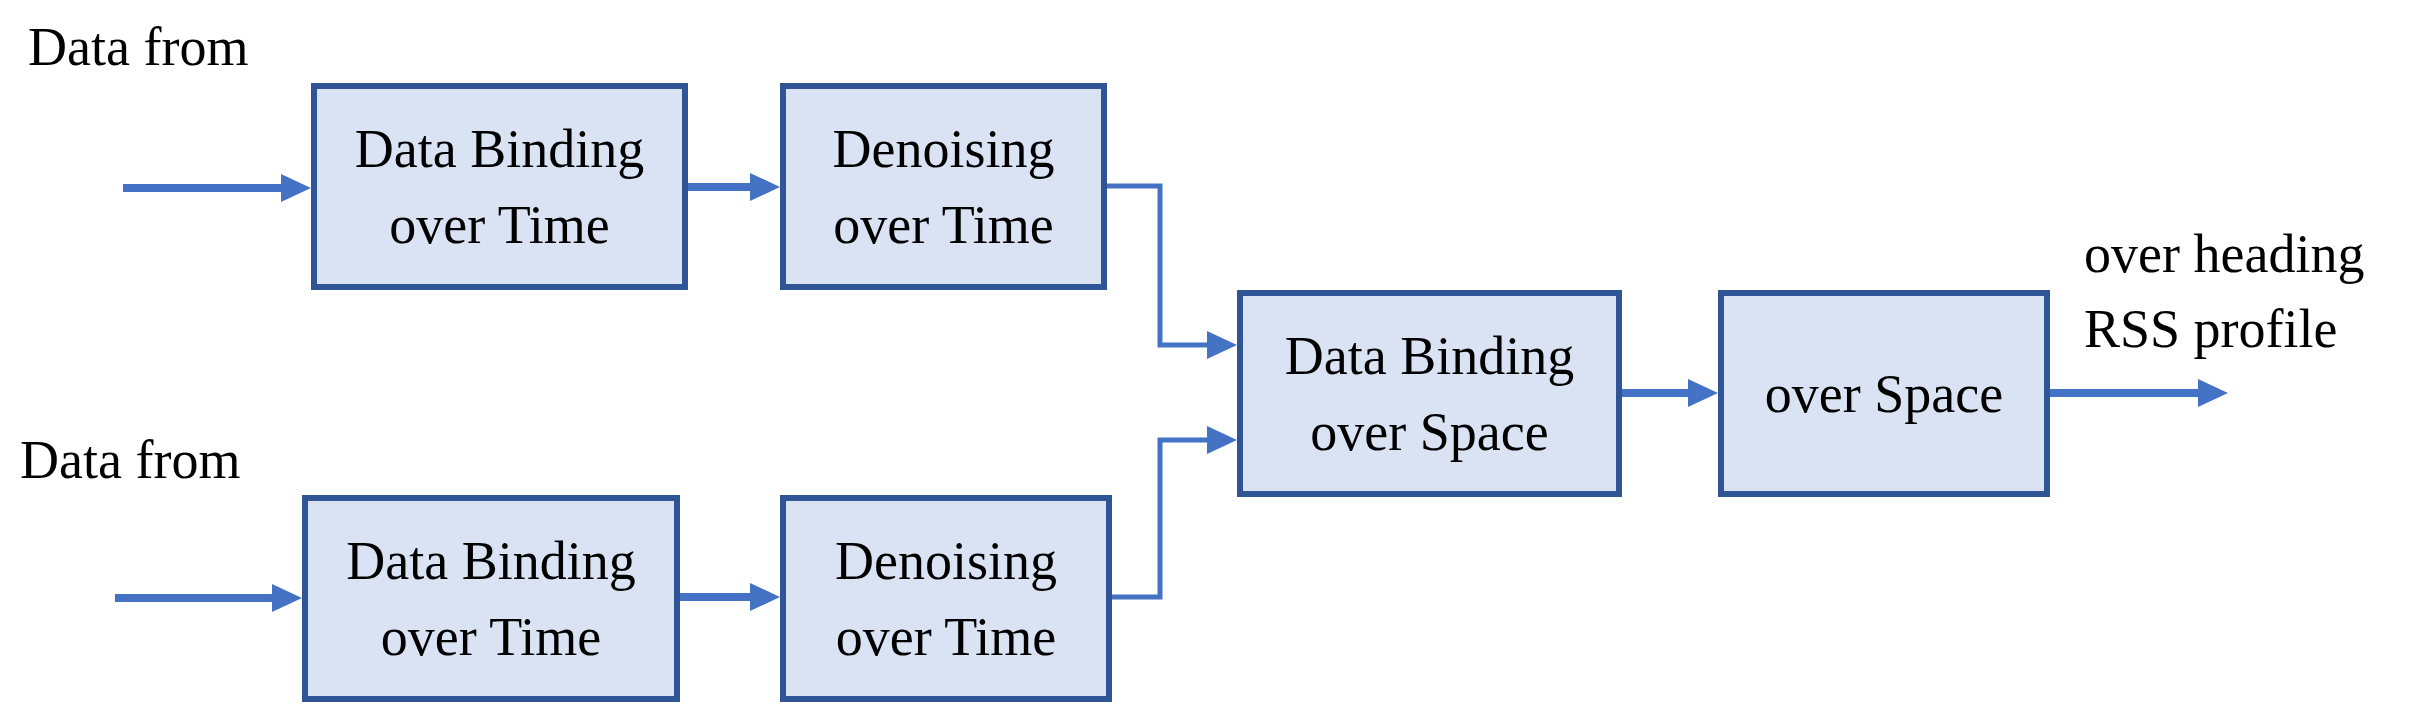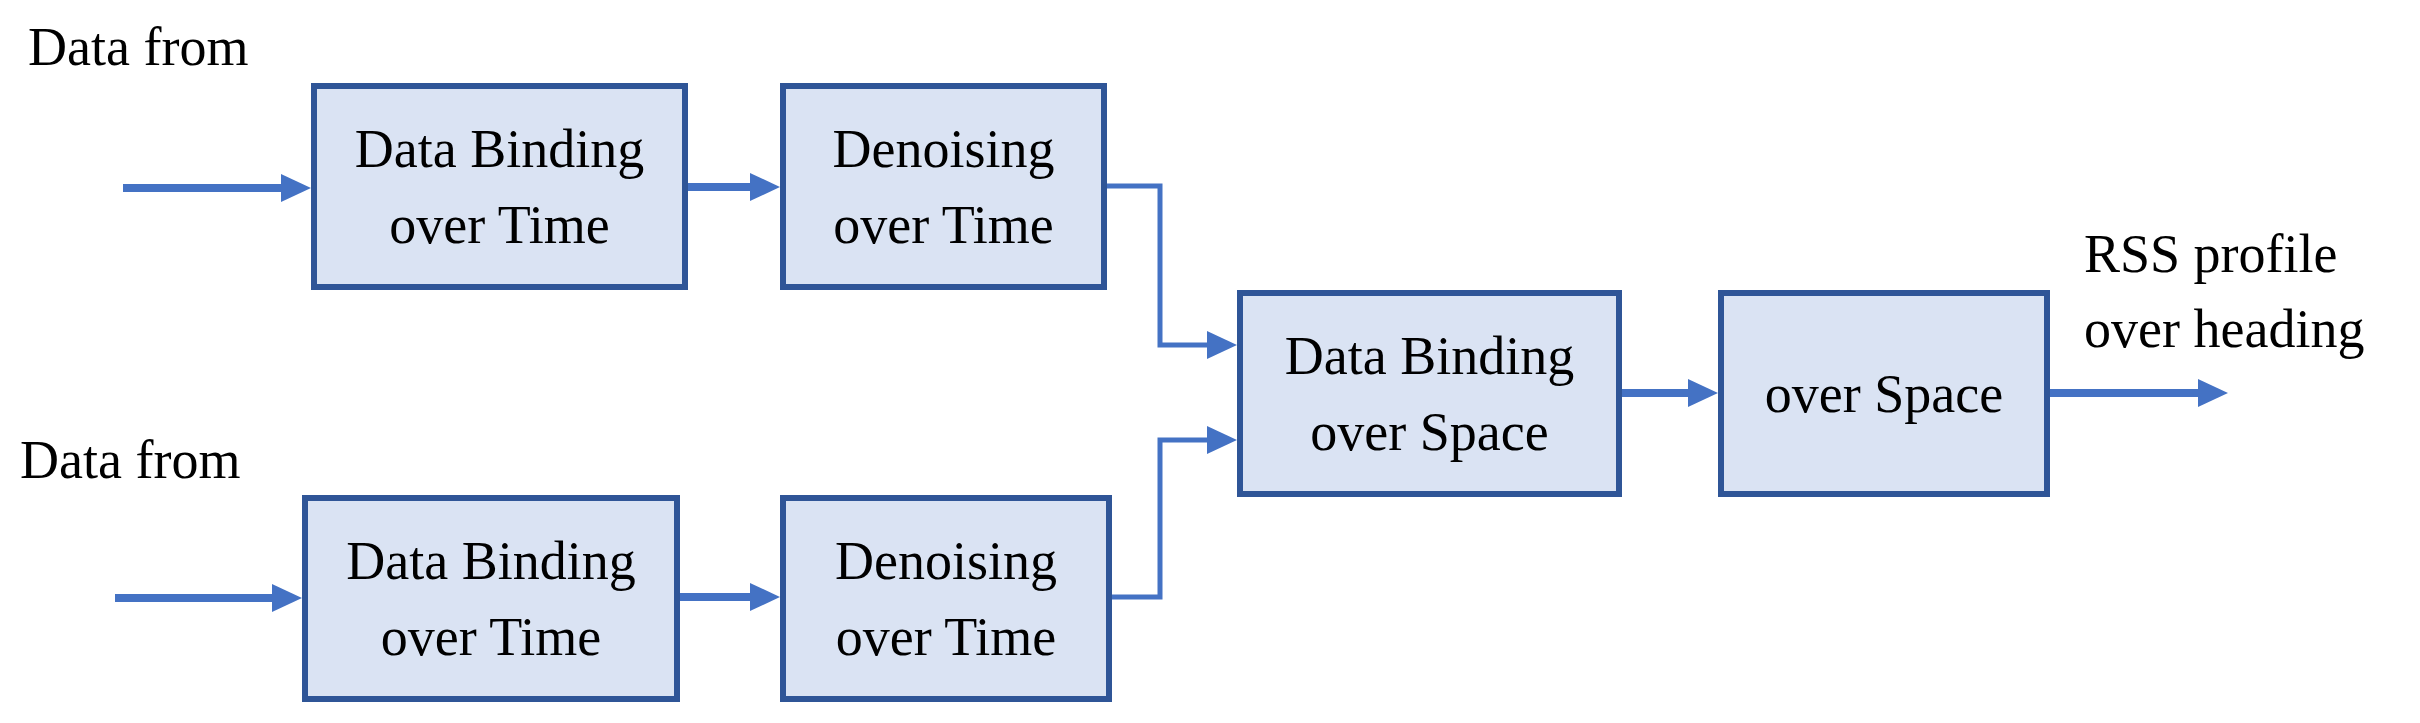--- a/index.html
+++ b/index.html
@@ -101,22 +101,22 @@
 
   <div class="io-label" id="label-p1">
     <div><span>Data from</span></div>
   </div>
 
   <div class="io-label" id="label-p2">
     <div><span>Data from</span></div>
   </div>
 
   <div class="io-label" id="label-rss">
+    <div><span>over heading</span></div>
     <div><span>RSS profile</span></div>
-    <div><span>over heading</span></div>
   </div>
 
   <div class="box" id="box-binding-time-1">
     <span>Data Binding</span>
     <span>over Time</span>
   </div>
 
   <div class="box" id="box-denoising-1">
     <span>Denoising</span>
     <span>over Time</span>

